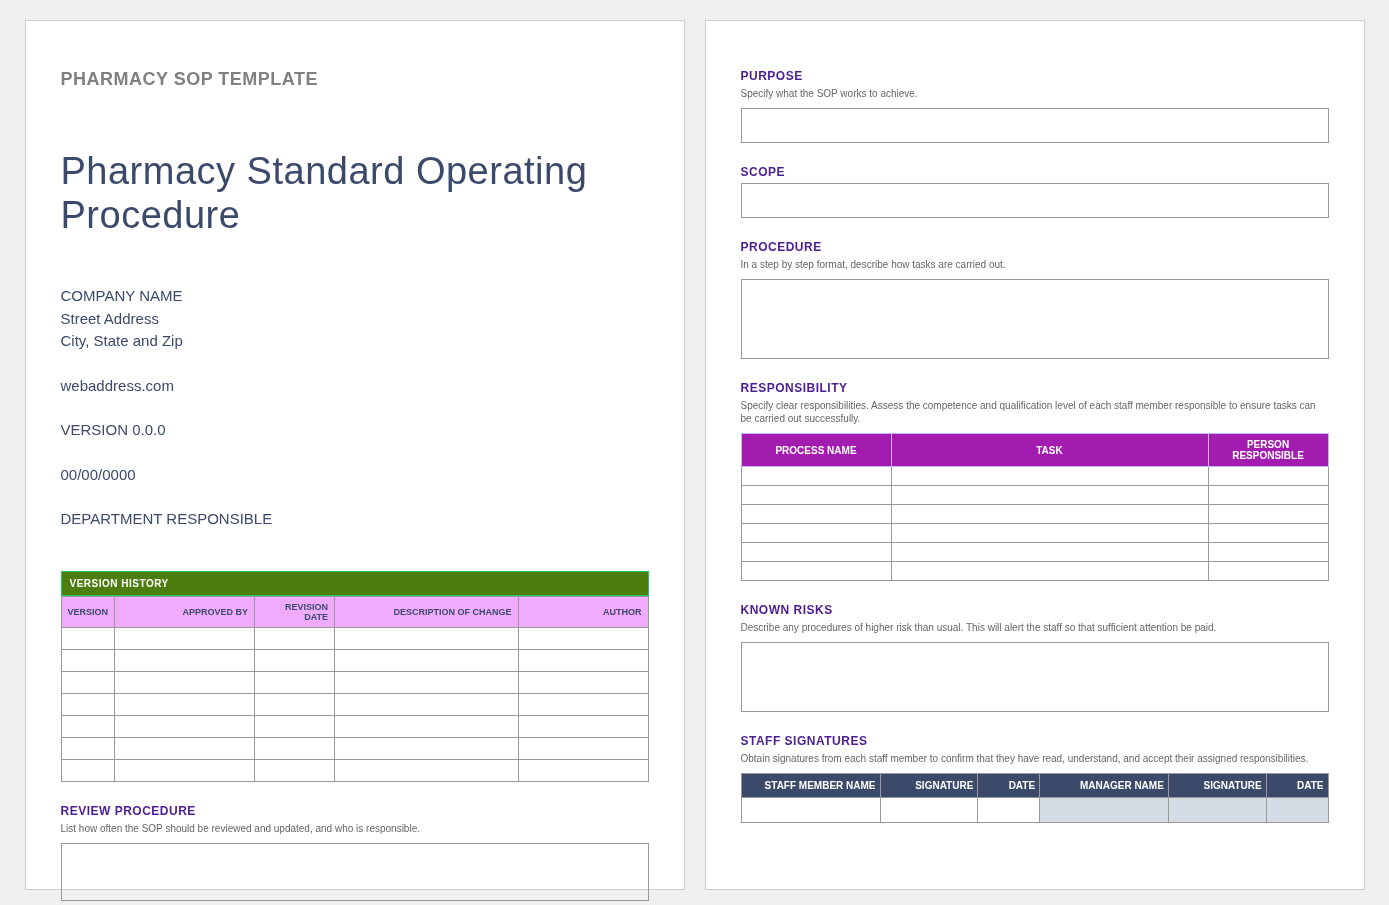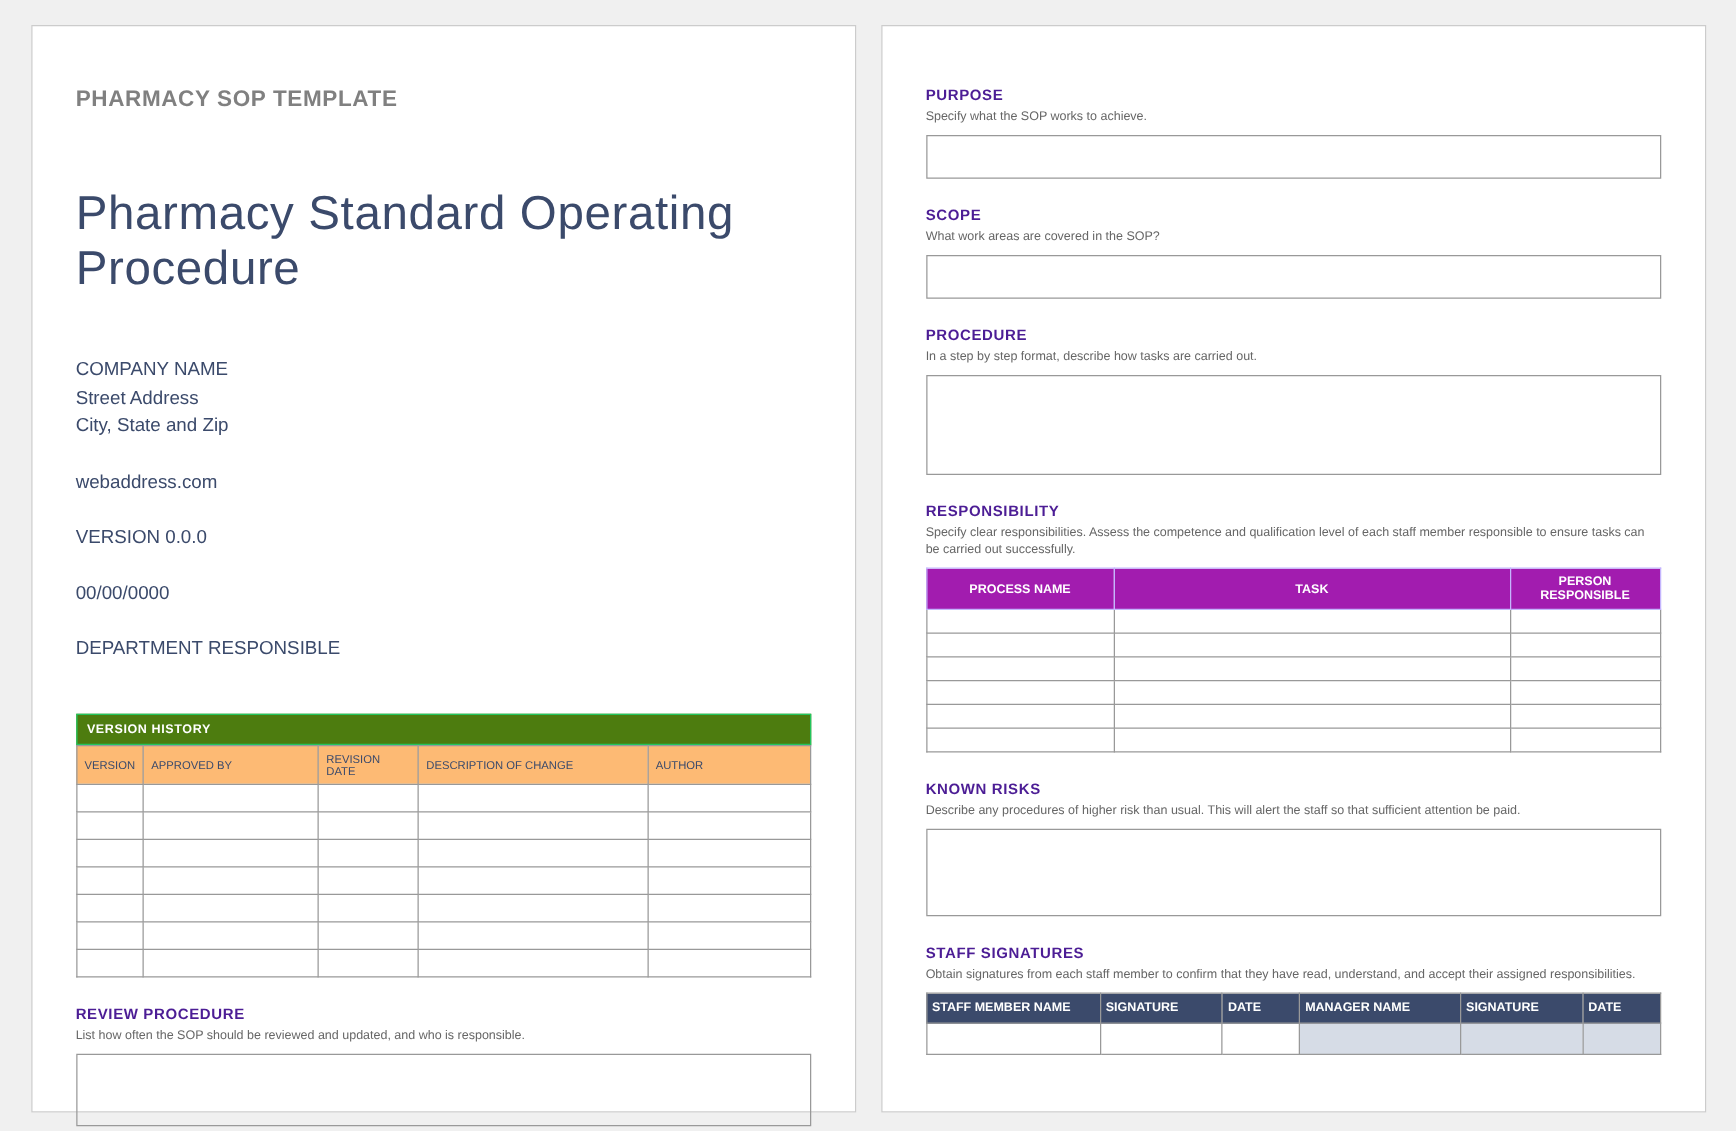--- a/index.html
+++ b/index.html
@@ -45,25 +45,25 @@
       color: #ffffff;
       font-size: 10px;
       font-weight: bold;
       padding: 6px 8px;
       letter-spacing: 0.5px;
       border: 1px solid #22c55e;
       margin-top: 40px;
     }
     table { width: 100%; border-collapse: collapse; }
     .version-table th {
-      background: #fdba74;
+      background: #f0abfc;
       color: #3b4a6b;
       font-size: 9px;
-      font-weight: normal;
-      text-align: left;
+      font-weight: bold;
+      text-align: right;
       padding: 5px 6px;
       border: 1px solid #999;
     }
     .version-table td {
       border: 1px solid #999;
       height: 22px;
     }
     .section-heading {
       color: #4c1d95;
       font-size: 12px;
@@ -102,21 +102,21 @@
     }
     .resp-table .col1 { width: 150px; }
     .resp-table .col3 { width: 120px; margin-left: 40px; }
     .sig-table th {
       background: #3b4a6b;
       color: #ffffff;
       font-size: 10px;
       font-weight: bold;
       padding: 6px 4px;
       border: 1px solid #999;
-      text-align: left;
+      text-align: right;
     }
     .sig-table td {
       border: 1px solid #999;
       height: 25px;
     }
     .sig-table td.shaded { background: #d6dce6; }
     .sig-table .c1 { width: 135px; }
     .sig-table .c2 { width: 95px; }
     .sig-table .c3 { width: 60px; }
     .sig-table .c4 { width: 125px; }
@@ -207,21 +207,20 @@
   <div class="section-desc">List how often the SOP should be reviewed and updated, and who is responsible.</div>
   <div class="input-box h-large"></div>
 </div>
 
 <div class="page">
   <div class="section-heading first">PURPOSE</div>
   <div class="section-desc">Specify what the SOP works to achieve.</div>
   <div class="input-box h-small"></div>
 
   <div class="section-heading">SCOPE</div>
-  <div class="section-desc">What work areas are covered in the SOP?</div>
   <div class="input-box h-small"></div>
 
   <div class="section-heading">PROCEDURE</div>
   <div class="section-desc">In a step by step format, describe how tasks are carried out.</div>
   <div class="input-box h-med"></div>
 
   <div class="section-heading">RESPONSIBILITY</div>
   <div class="section-desc">Specify clear responsibilities.  Assess the competence and qualification level of each staff member responsible to ensure tasks can be carried out successfully.</div>
   <table class="resp-table">
     <tbody>

